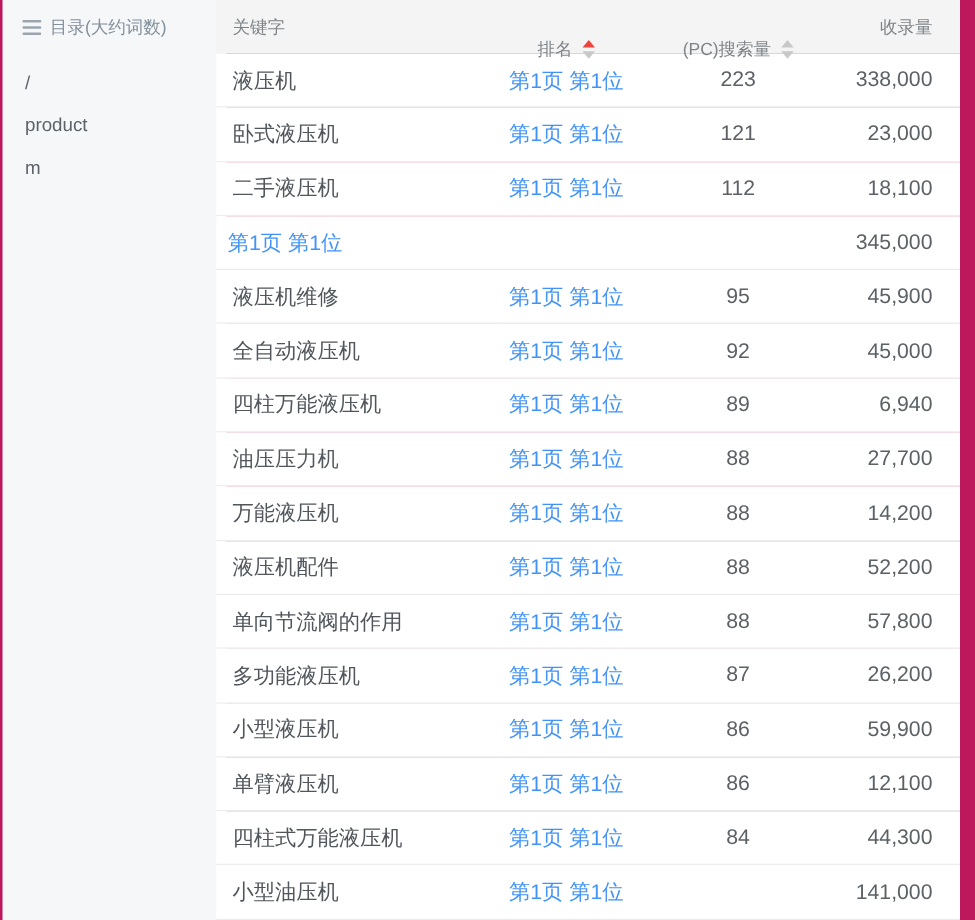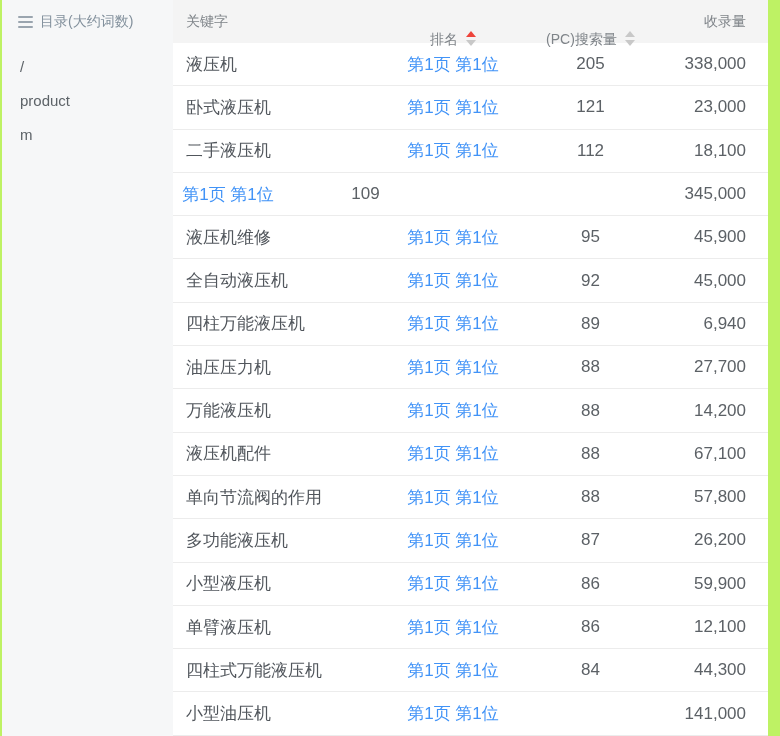--- a/index.html
+++ b/index.html
@@ -1,18 +1,18 @@
 <!DOCTYPE html>
 <html style="--link: #4193f7; --sort-active: #ee443b; --sort-inactive: #c8c8c8; --header-bg: #f4f4f4; --sidebar-bg: #f6f7f8;"><head>
 <meta charset="utf-8">
 <style>
   * { margin:0; padding:0; box-sizing:border-box; }
   html,body { width:780px; height:736px; background:#ffffff; overflow:hidden;
               font-family:"Liberation Sans","DejaVu Sans",sans-serif; }
-  .app { position:relative; width:780px; height:736px; background:#bef264; }
+  .app { position:relative; width:780px; height:736px; background:#be185d; }
 
   
   .sidebar { position:absolute; left:2px; top:0; width:179px; height:736px;
              background:var(--sidebar-bg,#f6f7f8); }
   .sidebar-header { height:43px; display:flex; align-items:center; gap:7px;
                     padding-left:16px; color:#82909c; font-size:14px; }
   .menu-icon { display:inline-flex; width:15px; height:12px; flex-direction:column;
                justify-content:space-between; }
   .menu-icon i { display:block; height:2px; background:#9aa5af; border-radius:1px; }
   .dir-list { list-style:none; padding-top:6px; }
@@ -23,21 +23,21 @@
   .table-area { position:absolute; left:173px; top:0; width:595px; height:736px; }
   .thead { display:flex; align-items:center; height:43px;
            background:var(--header-bg,#f4f4f4); color:#7f8489; font-size:14px; }
   .tr { display:flex; align-items:center; height:43.3px;
         border-bottom:1px solid #ececec; background:#fff; font-size:17px; }
   .cell-keyword { width:225px; padding-left:13px; text-align:left; }
   .cell-rank    { width:110px; text-align:center; }
   .cell-volume  { width:165px; text-align:center; }
   .cell-indexed { flex:1; text-align:right; padding-right:22px; }
 
-  .th-inner { display:inline-flex; align-items:flex-start; gap:8px;margin-top:36px; }
+  .th-inner { display:inline-flex; align-items:center; gap:8px;margin-top:36px; }
   .cell-rank .th-inner, .cell-volume .th-inner { justify-content:center; }
 
   .td-keyword { color:#51565c; }
   .rank-link { color:var(--link,#4193f7); text-decoration:none; cursor:pointer; }
   .td-volume, .td-indexed { color:#5c6166; }
 
   
   .sort { display:inline-flex; flex-direction:column; align-items:center; gap:3px;
           cursor:pointer; }
   .tri { width:0; height:0; border-left:5px solid transparent;
@@ -95,21 +95,21 @@
       <div class="cell-indexed">
         <span>收录量</span>
       </div>
     </div>
     <div class="tbody">
   <div class="tr">
     <div class="cell-keyword td-keyword">液压机</div>
     <div class="cell-rank">
       <a class="rank-link">第1页 第1位</a>
     </div>
-    <div class="cell-volume td-volume">205</div>
+    <div class="cell-volume td-volume">223</div>
     <div class="cell-indexed td-indexed">338,000</div>
   </div>
 
   <div class="tr">
     <div class="cell-keyword td-keyword">卧式液压机</div>
     <div class="cell-rank">
       <a class="rank-link">第1页 第1位</a>
     </div>
     <div class="cell-volume td-volume">121</div>
     <div class="cell-indexed td-indexed">23,000</div>
@@ -121,21 +121,20 @@
       <a class="rank-link">第1页 第1位</a>
     </div>
     <div class="cell-volume td-volume">112</div>
     <div class="cell-indexed td-indexed">18,100</div>
   </div>
 
   <div class="tr">
     <div class="cell-rank">
       <a class="rank-link">第1页 第1位</a>
     </div>
-    <div class="cell-volume td-volume">109</div>
     <div class="cell-indexed td-indexed">345,000</div>
   </div>
 
   <div class="tr">
     <div class="cell-keyword td-keyword">液压机维修</div>
     <div class="cell-rank">
       <a class="rank-link">第1页 第1位</a>
     </div>
     <div class="cell-volume td-volume">95</div>
     <div class="cell-indexed td-indexed">45,900</div>
@@ -176,21 +175,21 @@
     <div class="cell-volume td-volume">88</div>
     <div class="cell-indexed td-indexed">14,200</div>
   </div>
 
   <div class="tr">
     <div class="cell-keyword td-keyword">液压机配件</div>
     <div class="cell-rank">
       <a class="rank-link">第1页 第1位</a>
     </div>
     <div class="cell-volume td-volume">88</div>
-    <div class="cell-indexed td-indexed">67,100</div>
+    <div class="cell-indexed td-indexed">52,200</div>
   </div>
 
   <div class="tr">
     <div class="cell-keyword td-keyword">单向节流阀的作用</div>
     <div class="cell-rank">
       <a class="rank-link">第1页 第1位</a>
     </div>
     <div class="cell-volume td-volume">88</div>
     <div class="cell-indexed td-indexed">57,800</div>
   </div>

